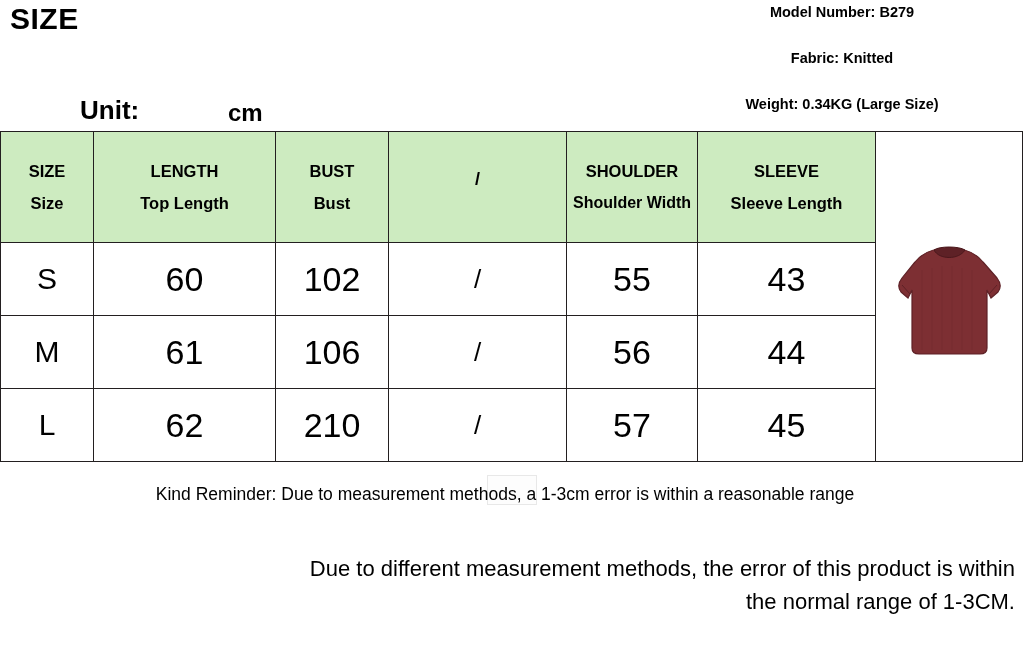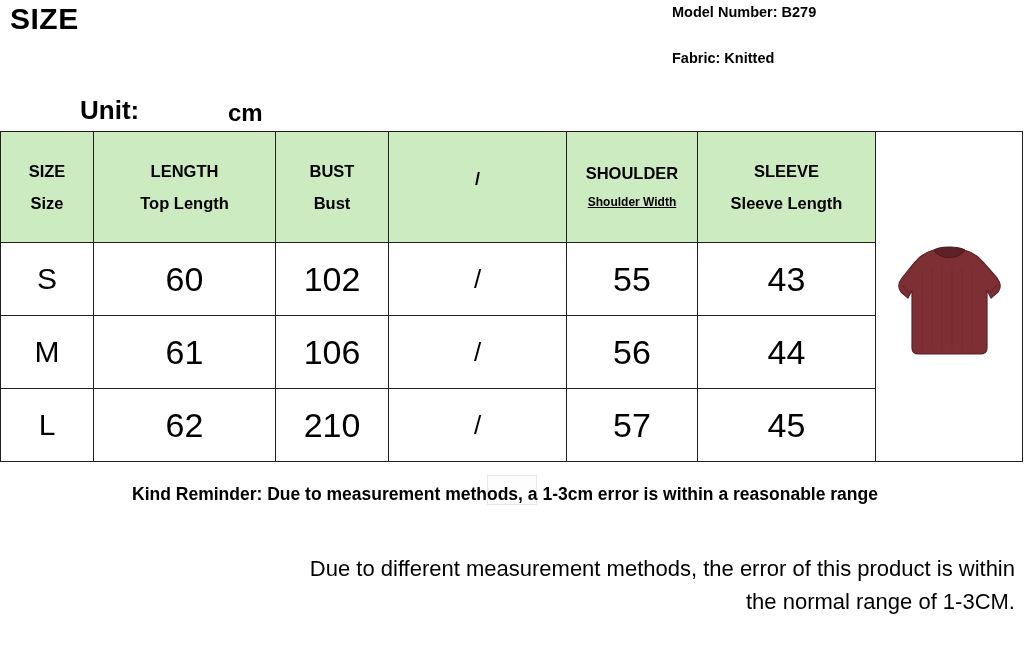--- a/index.html
+++ b/index.html
@@ -46,20 +46,21 @@
     top: 99px;
     font-size: 24px;
     font-weight: bold;
   }
 
   .spec-list {
     position: absolute;
     left: 672px;
     top: 4px;
     width: 340px;
+    text-align: center;
   }
   .spec-line {
     font-size: 14.5px;
     font-weight: bold;
     margin-bottom: 30px;
     white-space: nowrap;
   }
 
   
   .table-wrap {
@@ -100,22 +101,21 @@
     font-weight: bold;
     line-height: 1.1;
     padding-bottom: 14px;
   }
   .hdr-sub {
     font-size: 16.5px;
     font-weight: bold;
     line-height: 1.1;
   }
   .hdr-sub.small {
-    font-size: 12px;
-    text-decoration: underline;
+    font-size: 16px;
   }
   .hdr-top.slash {
     font-size: 18px;
   }
 
   .hdr-blank {
     background: #ffffff;
     border-top: 1px solid #231f20 !important;
     border-right: 1px solid #231f20 !important;
     border-bottom: none !important;
@@ -157,21 +157,21 @@
   }
 
   
   .reminder1 {
     position: absolute;
     left: 0;
     top: 484px;
     width: 1010px;
     text-align: center;
     font-size: 17.5px;
-    font-weight: bold;
+    font-weight: normal;
   }
 
   .reminder2 {
     position: absolute;
     left: 0;
     top: 552px;
     width: 1015px;
     text-align: right;
     font-size: 22px;
     line-height: 1.5;
@@ -193,20 +193,21 @@
 <div class="page">
 
   <div class="size-title">SIZE</div>
 
   <div class="unit-label">Unit:</div>
   <div class="unit-value">cm</div>
 
   <div class="spec-list">
     <div class="spec-line">Model Number: B279</div>
     <div class="spec-line">Fabric: Knitted</div>
+    <div class="spec-line">Weight: 0.34KG (Large Size)</div>
   </div>
 
   <div class="table-wrap">
     <table class="size-table">
       <colgroup>
         <col class="c-size">
           <col class="c-length">
           <col class="c-bust">
           <col class="c-slash">
           <col class="c-shoulder">

